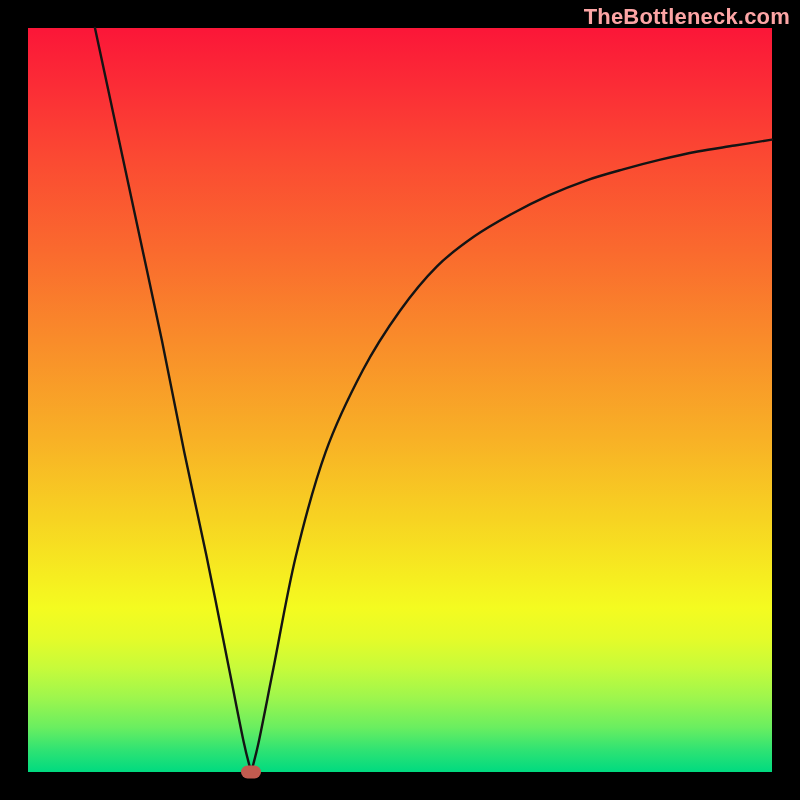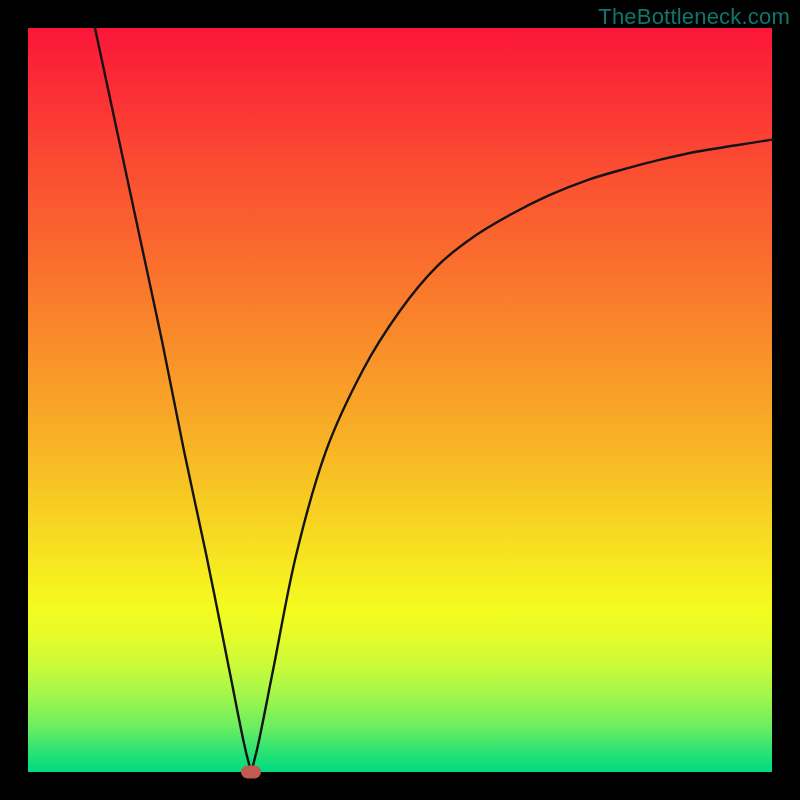--- a/index.html
+++ b/index.html
@@ -39,23 +39,23 @@
       #9ef64d 90%,
       #6aee60 94%,
       #30e373 97%,
       #00da80 100%
     );
   }
   .watermark {
     position: absolute;
     top: 4px;
     right: 10px;
-    color: #0f766e;
+    color: #fca5a5;
     font-size: 22px;
-    font-weight: 400;
+    font-weight: 700;
     letter-spacing: 0.2px;
     user-select: none;
   }
   svg.curve {
     position: absolute;
     left: 0;
     top: 0;
     width: 744px;
     height: 744px;
     overflow: visible;

